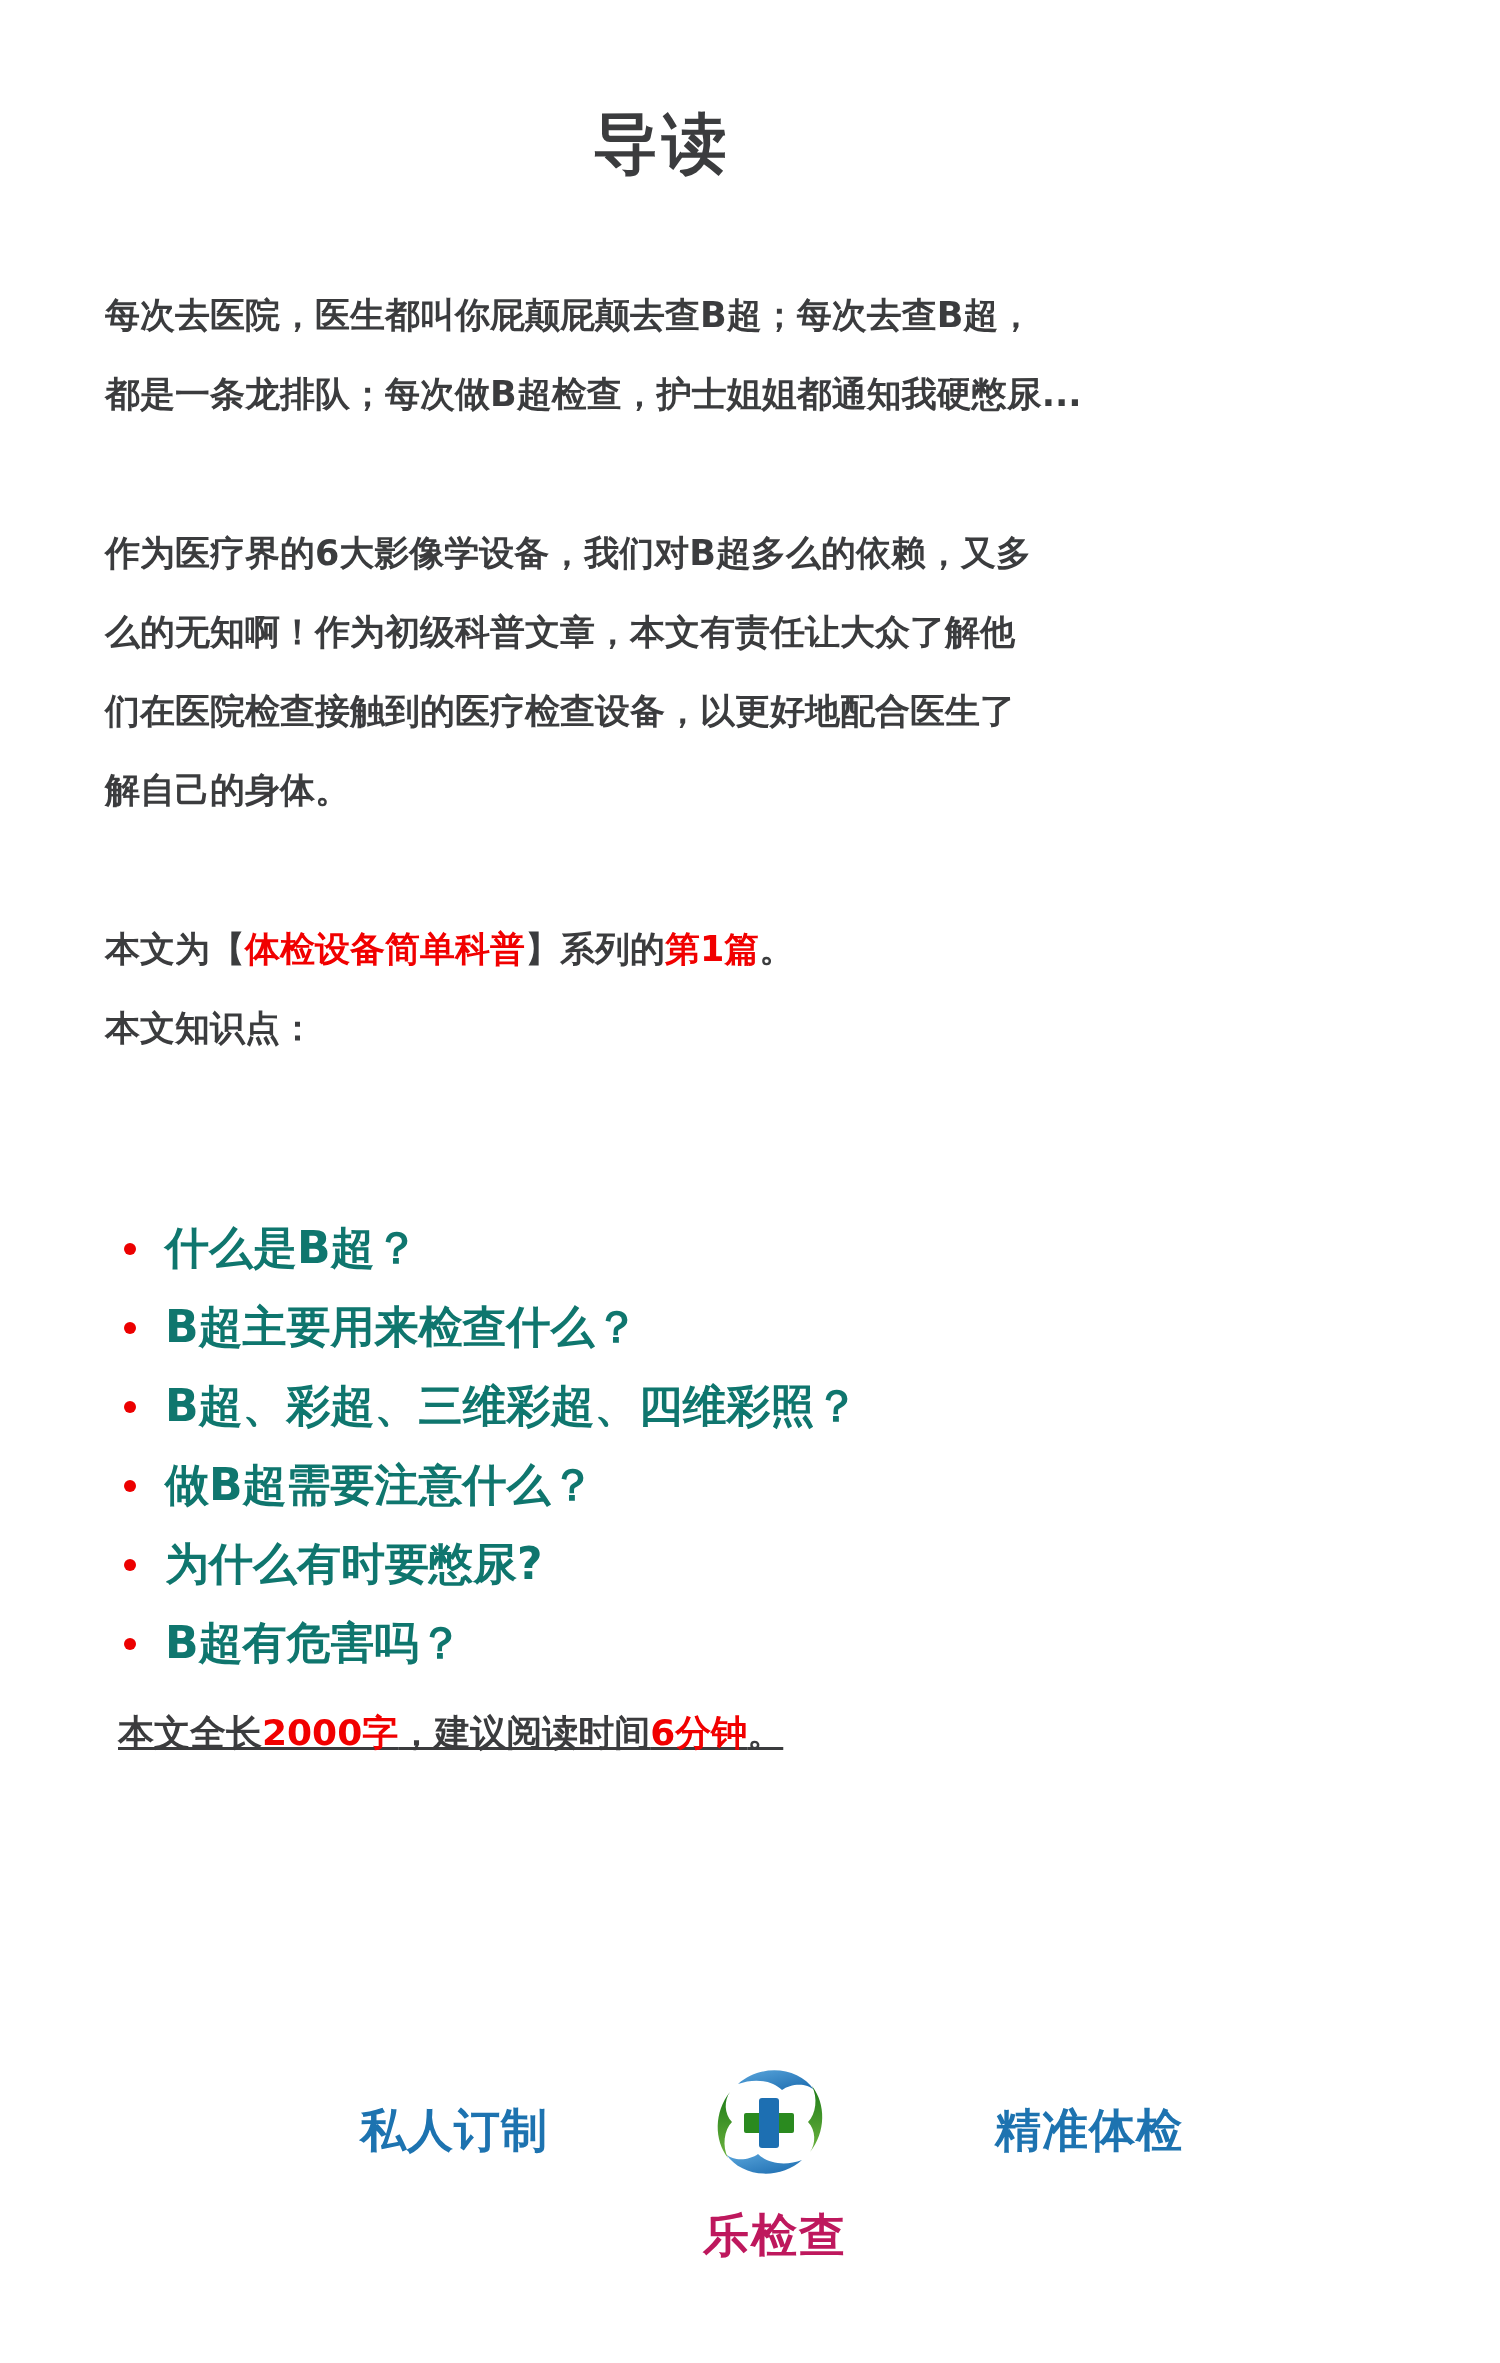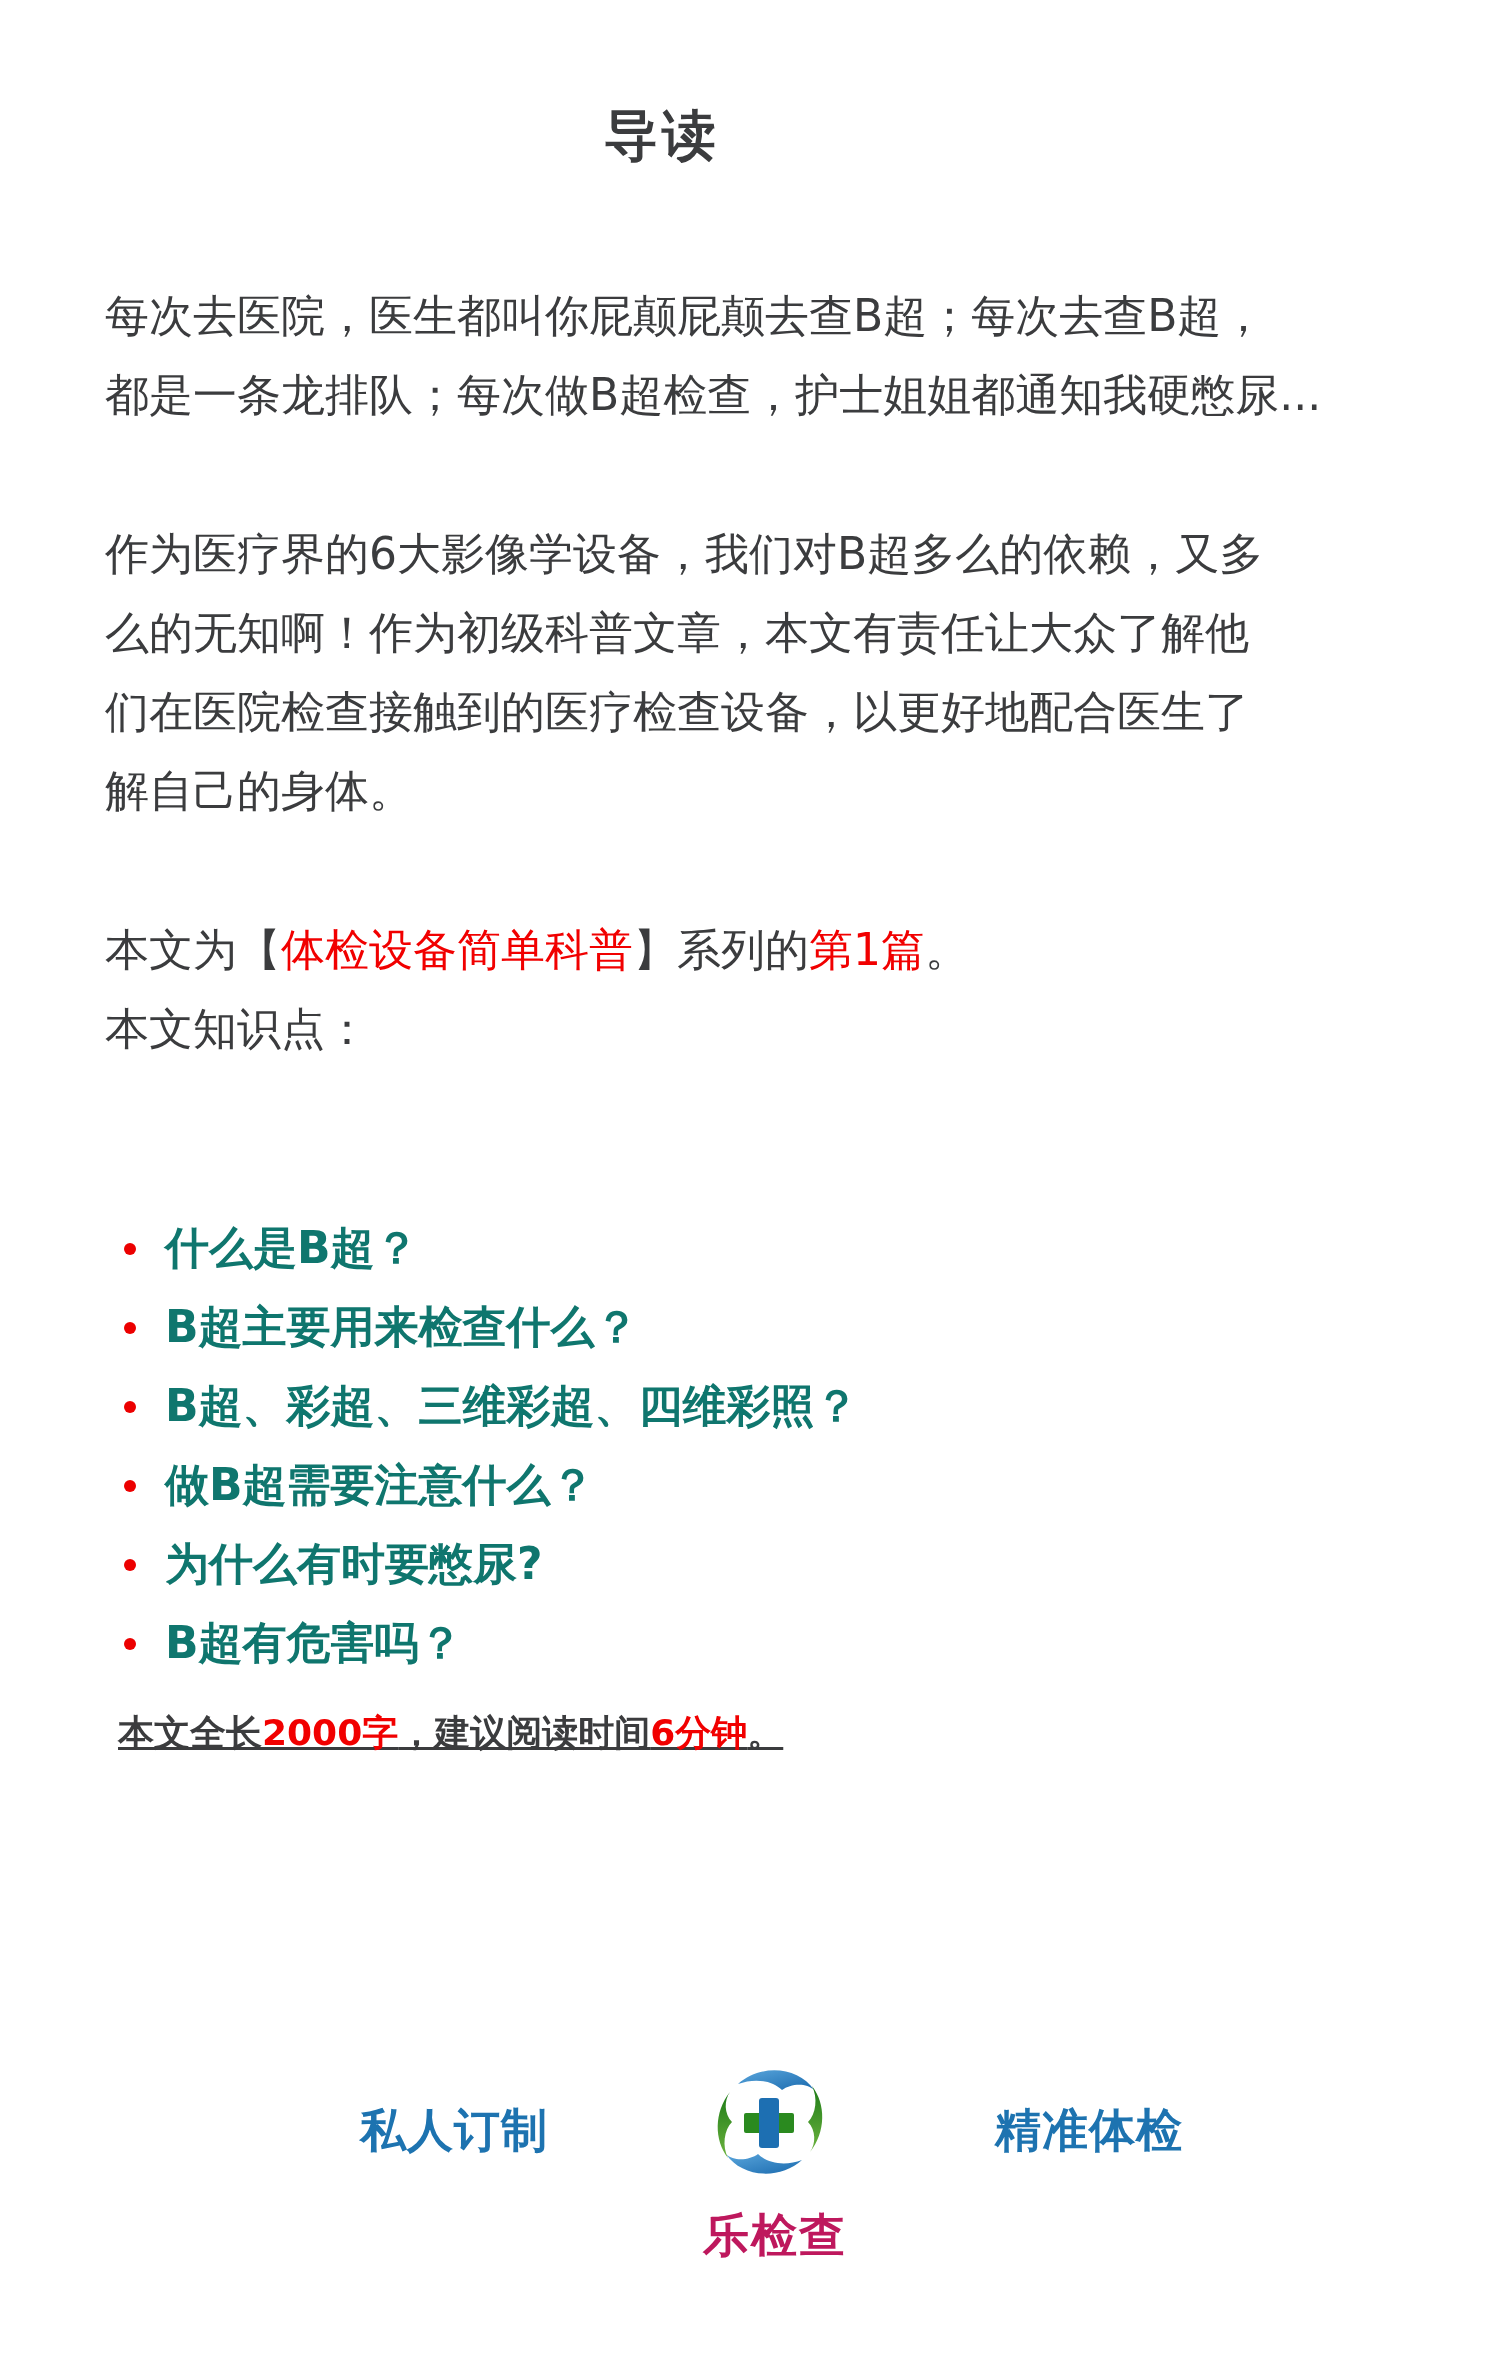--- a/index.html
+++ b/index.html
@@ -3,26 +3,26 @@
 <meta charset="utf-8">
 <style>
   html, body { margin: 0; padding: 0; background: #ffffff; }
   body {
     width: 1500px; height: 2363px; position: relative; overflow: hidden;
     font-family: "DejaVu Sans", "Liberation Sans", sans-serif;
     color: #3b3c3e;
   }
   .title {
     position: absolute; top: 100px; left: 0; width: 1324px;
-    text-align: center; font-size: 54px; font-weight: bold; color: #3b3c3e;
+    text-align: center; font-size: 65px; font-weight: bold; color: #3b3c3e;
     letter-spacing: 4px;
   }
   .para {
     position: absolute; left: 105px; width: 1380px;
-    font-size: 44px; font-weight: normal; line-height: 79px;
+    font-size: 35px; font-weight: bold; line-height: 79px;
     color: #3b3c3e; margin: 0;
   }
   .p1 { top: 276px; }
   .p2 { top: 514px; width: 1300px; }
   .p3 { top: 910px; }
   .p4 { top: 989px; }
   .red { color: #f10000; }
   .list {
     position: absolute; left: 115px; top: 1208px; margin: 0; padding: 0;
     list-style: none;

